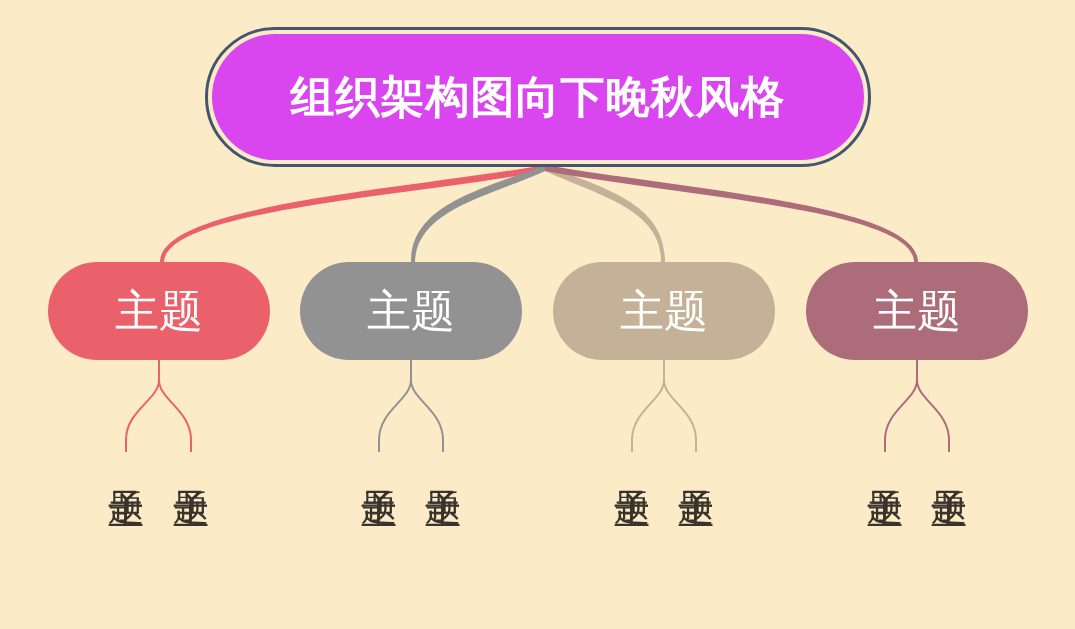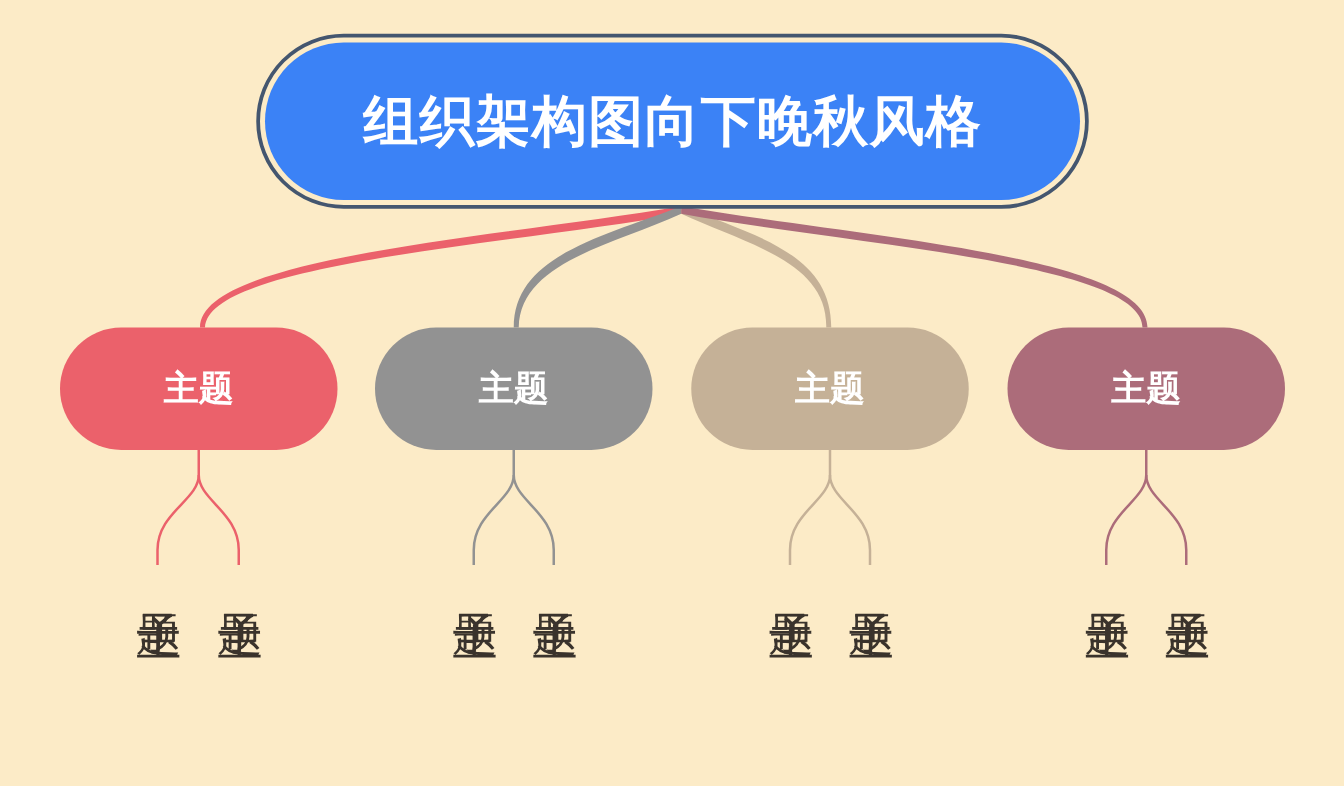--- a/index.html
+++ b/index.html
@@ -1,26 +1,26 @@
 <!DOCTYPE html>
 <html><head>
 <meta charset="utf-8">
 <style>
   html, body { margin:0; padding:0; }
   body { width:1075px; height:629px; background:#fcebc7; position:relative; overflow:hidden;
          font-family:"DejaVu Sans", sans-serif; }
   svg.links { position:absolute; left:0; top:0; }
   .root { position:absolute; left:205px; top:27px; width:666px; height:140px; box-sizing:border-box;
           border:3px solid #44566f; border-radius:70px; padding:4px; }
-  .root-inner { width:100%; height:100%; background:#3b82f6; border-radius:64px;
+  .root-inner { width:100%; height:100%; background:#d946ef; border-radius:64px;
           display:flex; align-items:center; justify-content:center; }
   .root-title { color:#fff; font-size:44px; font-weight:bold; letter-spacing:1px; }
   .topic { position:absolute; top:262px; width:222px; height:98px; border-radius:49px;
            display:flex; align-items:center; justify-content:center; }
-  .topic span { color:#fff; font-size:28px; font-weight:bold; }
+  .topic span { color:#fff; font-size:44px; font-weight:normal; }
   .sub { position:absolute; top:462px; width:40px; color:#3a332c; font-size:36px; line-height:39px;
          text-align:center; writing-mode:vertical-rl; text-orientation:upright; }
 </style>
 </head>
 <body>
 
 <svg class="links" width="1075" height="629">
 
   <path d="M160 262 C160 205 400 190 545 165 L545 171 C410 196 166 210 164 262 Z" fill="#eb616b"></path>
   <path d="M411 262 C411 205 480 190 545 165 L545 171 C490 196 416 210 415 262 Z" fill="#929292"></path>

